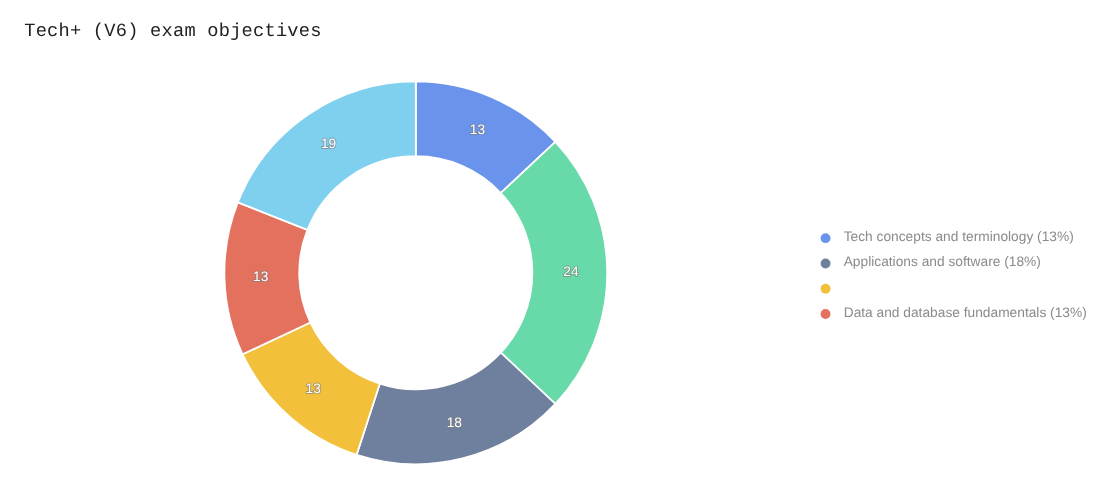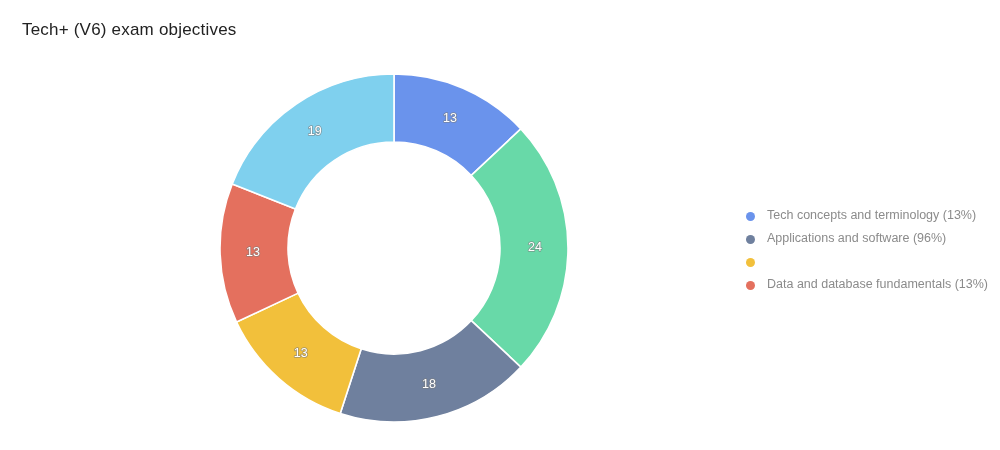--- a/index.html
+++ b/index.html
@@ -13,34 +13,33 @@
     position: relative;
     overflow: hidden;
     font-family: "Liberation Sans", sans-serif;
     -webkit-font-smoothing: antialiased;
   }
 
   #chart-title {
     position: absolute;
     left: 22px;
     top: 20px;
-    font-family: Liberation Sans, sans-serif;
+    font-family: Liberation Mono, monospace;
     font-size: 17px;
     color: #222222;
     letter-spacing: 0.2px;
     white-space: nowrap;
   }
 
   #donut-wrap {
     position: absolute;
     left: 0;
     top: 0;
     width: 720px;
     height: 450px;
-    padding-left: 16px;
   }
   #donut-svg {
     display: block;
   }
 
   .slice-path {
     stroke: #ffffff;
     stroke-width: 1.6;
     stroke-linejoin: round;
   }
@@ -109,21 +108,21 @@
   </svg>
 </div>
 
 <div id="legend">
     <div class="legend-row">
       <span class="legend-dot" style="background: rgb(106, 147, 236);"></span>
       <span class="legend-label">Tech concepts and terminology (13%)</span>
     </div>
     <div class="legend-row">
       <span class="legend-dot" style="background: rgb(111, 128, 158);"></span>
-      <span class="legend-label">Applications and software (96%)</span>
+      <span class="legend-label">Applications and software (18%)</span>
     </div>
     <div class="legend-row">
       <span class="legend-dot" style="background: rgb(242, 192, 59);"></span>
     </div>
     <div class="legend-row">
       <span class="legend-dot" style="background: rgb(228, 112, 94);"></span>
       <span class="legend-label">Data and database fundamentals (13%)</span>
     </div>
   </div>
 

